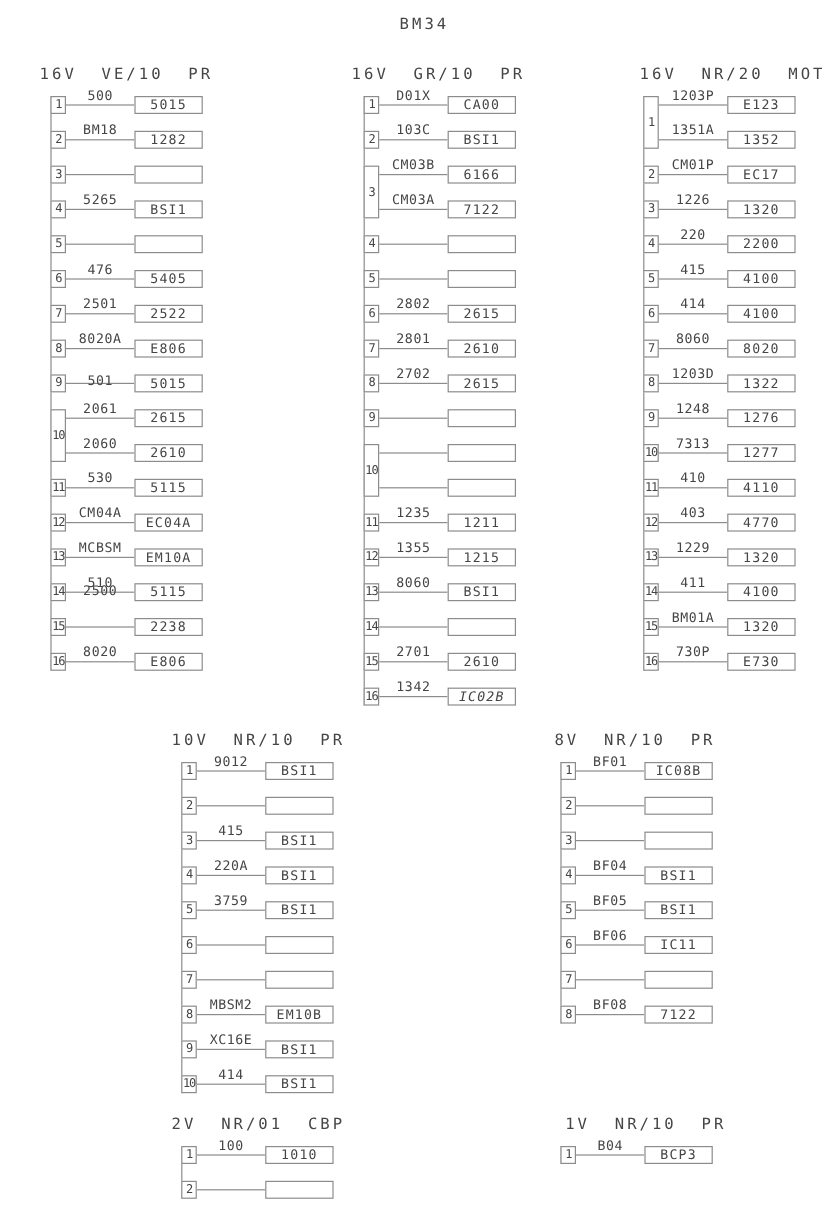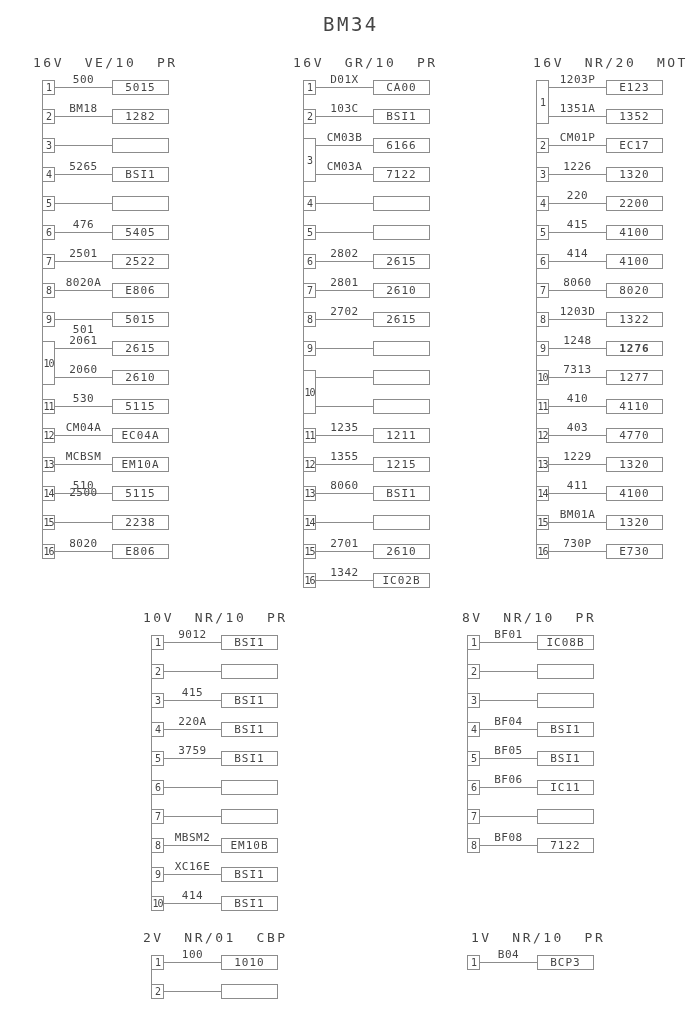--- a/index.html
+++ b/index.html
@@ -3,22 +3,22 @@
 <meta charset="utf-8">
 <style>
   :root { --line:#8c8c8c; --text:#454545; }
   html,body { margin:0; padding:0; }
   body {
     width:700px; height:1020px; position:relative; overflow:hidden;
     background:#ffffff; color:var(--text);
     font-family:"DejaVu Sans Mono", "Liberation Mono", monospace;
   }
   .page-title {
-    position:absolute; left:323px; top:13px;
-    font-size:19px; letter-spacing:2.5px; white-space:pre;
+    position:absolute; left:333px; top:13px;
+    font-size:13px; letter-spacing:2.5px; white-space:pre;
   }
   .connector { position:absolute; }
   .c1 { left:42px;  top:73px;  }
   .c2 { left:303px; top:73px;  }
   .c3 { left:536px; top:73px;  }
   .c4 { left:151px; top:628px; }
   .c5 { left:467px; top:628px; }
   .c6 { left:151px; top:948px; }
   .c7 { left:467px; top:948px; }
   .header {
@@ -90,21 +90,21 @@
       <div class="pin-box" style="top: 152px; height: 15px;">6</div>
       <div class="wire-line" style="top: 188px;"></div>
       <div class="wire-label" style="top: 175px;">2501</div>
       <div class="dest-box" style="top: 181px;">2522</div>
       <div class="pin-box" style="top: 181px; height: 15px;">7</div>
       <div class="wire-line" style="top: 217px;"></div>
       <div class="wire-label" style="top: 204px;">8020A</div>
       <div class="dest-box" style="top: 210px;">E806</div>
       <div class="pin-box" style="top: 210px; height: 15px;">8</div>
       <div class="wire-line" style="top: 246px;"></div>
-      <div class="wire-label" style="top: 251px;">501</div>
+      <div class="wire-label" style="top: 239px;">501</div>
       <div class="dest-box" style="top: 239px;">5015</div>
       <div class="pin-box" style="top: 239px; height: 15px;">9</div>
       <div class="wire-line" style="top: 275px;"></div>
       <div class="wire-label" style="top: 262px;">2061</div>
       <div class="dest-box" style="top: 268px;">2615</div>
       <div class="wire-line" style="top: 304px;"></div>
       <div class="wire-label" style="top: 291px;">2060</div>
       <div class="dest-box" style="top: 297px;">2610</div>
       <div class="pin-box" style="top: 268px; height: 44px;">10</div>
       <div class="wire-line" style="top: 333px;"></div>
@@ -193,21 +193,21 @@
       <div class="pin-box" style="top: 413px; height: 15px;">13</div>
       <div class="wire-line" style="top: 449px;"></div>
       <div class="dest-box" style="top: 442px;"></div>
       <div class="pin-box" style="top: 442px; height: 15px;">14</div>
       <div class="wire-line" style="top: 478px;"></div>
       <div class="wire-label" style="top: 465px;">2701</div>
       <div class="dest-box" style="top: 471px;">2610</div>
       <div class="pin-box" style="top: 471px; height: 15px;">15</div>
       <div class="wire-line" style="top: 507px;"></div>
       <div class="wire-label" style="top: 494px;">1342</div>
-      <div class="dest-box" style="top: 500px;">IC02B</div>
+      <div class="dest-box" style="top: 500px; font-style: italic;">IC02B</div>
       <div class="pin-box" style="top: 500px; height: 15px;">16</div>
       <div class="bus" style="top: 7px; height: 508px;"></div>
     </div>
 </div>
 
 <div class="connector c3">
   <div class="header">16V  NR/20  MOT</div>
   <div class="rows">
       <div class="wire-line" style="top: 14px;"></div>
       <div class="wire-label" style="top: 1px;">1203P</div>
@@ -239,21 +239,21 @@
       <div class="wire-line" style="top: 217px;"></div>
       <div class="wire-label" style="top: 204px;">8060</div>
       <div class="dest-box" style="top: 210px;">8020</div>
       <div class="pin-box" style="top: 210px; height: 15px;">7</div>
       <div class="wire-line" style="top: 246px;"></div>
       <div class="wire-label" style="top: 233px;">1203D</div>
       <div class="dest-box" style="top: 239px;">1322</div>
       <div class="pin-box" style="top: 239px; height: 15px;">8</div>
       <div class="wire-line" style="top: 275px;"></div>
       <div class="wire-label" style="top: 262px;">1248</div>
-      <div class="dest-box" style="top: 268px; font-weight: bold;">1276</div>
+      <div class="dest-box" style="top: 268px;">1276</div>
       <div class="pin-box" style="top: 268px; height: 15px;">9</div>
       <div class="wire-line" style="top: 304px;"></div>
       <div class="wire-label" style="top: 291px;">7313</div>
       <div class="dest-box" style="top: 297px;">1277</div>
       <div class="pin-box" style="top: 297px; height: 15px;">10</div>
       <div class="wire-line" style="top: 333px;"></div>
       <div class="wire-label" style="top: 320px;">410</div>
       <div class="dest-box" style="top: 326px;">4110</div>
       <div class="pin-box" style="top: 326px; height: 15px;">11</div>
       <div class="wire-line" style="top: 362px;"></div>

